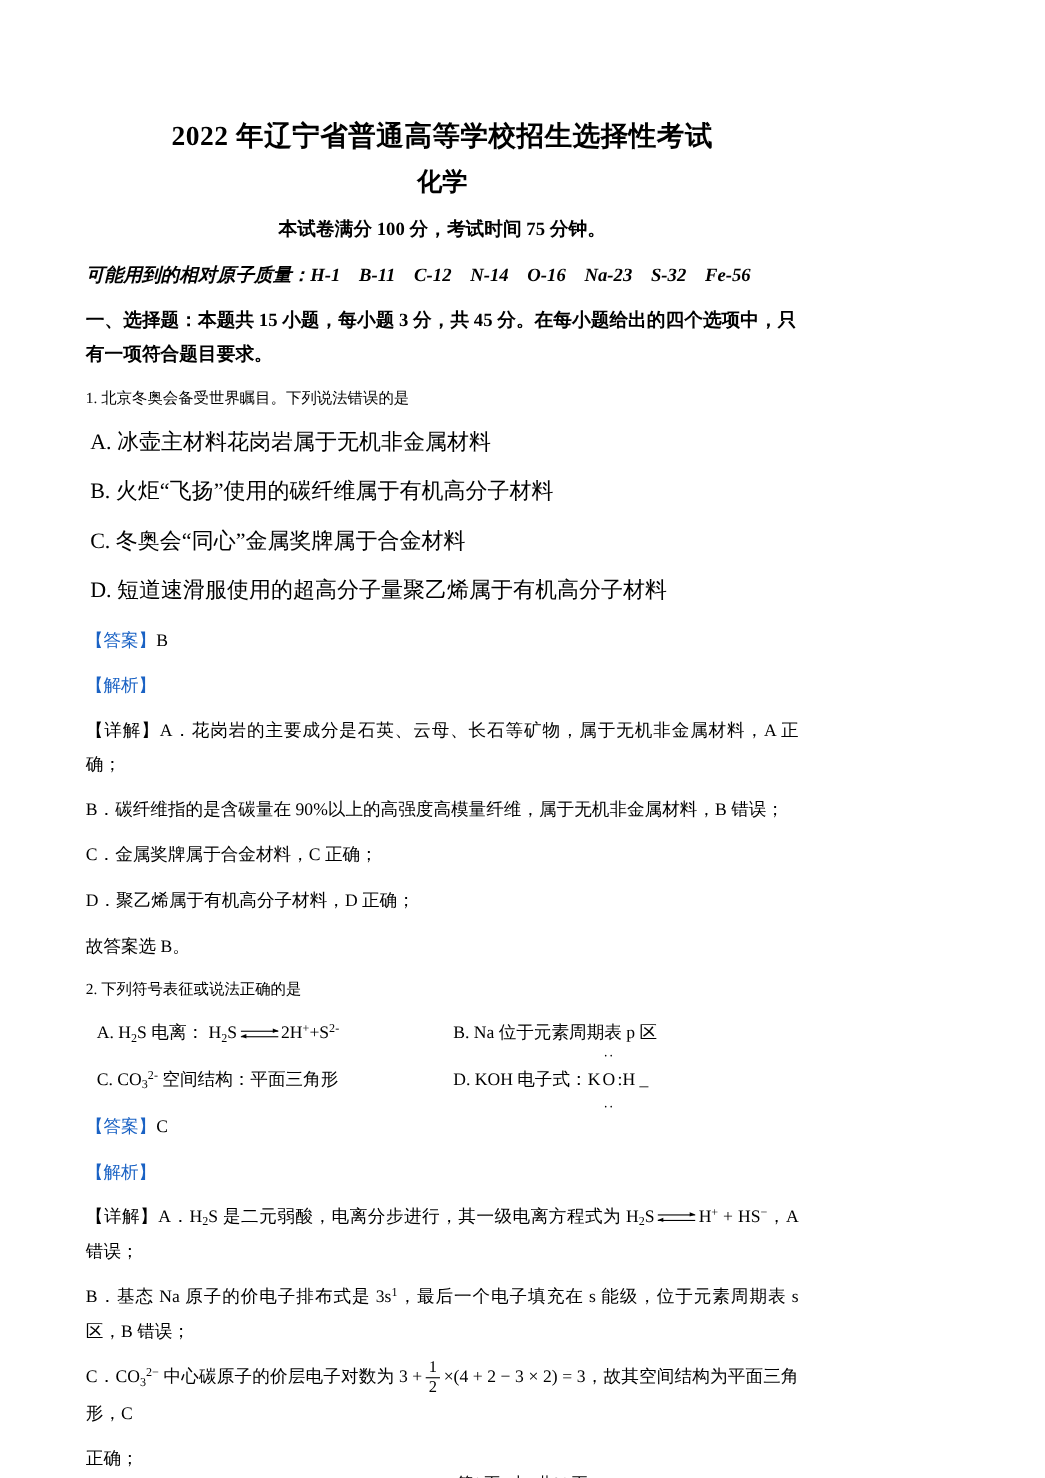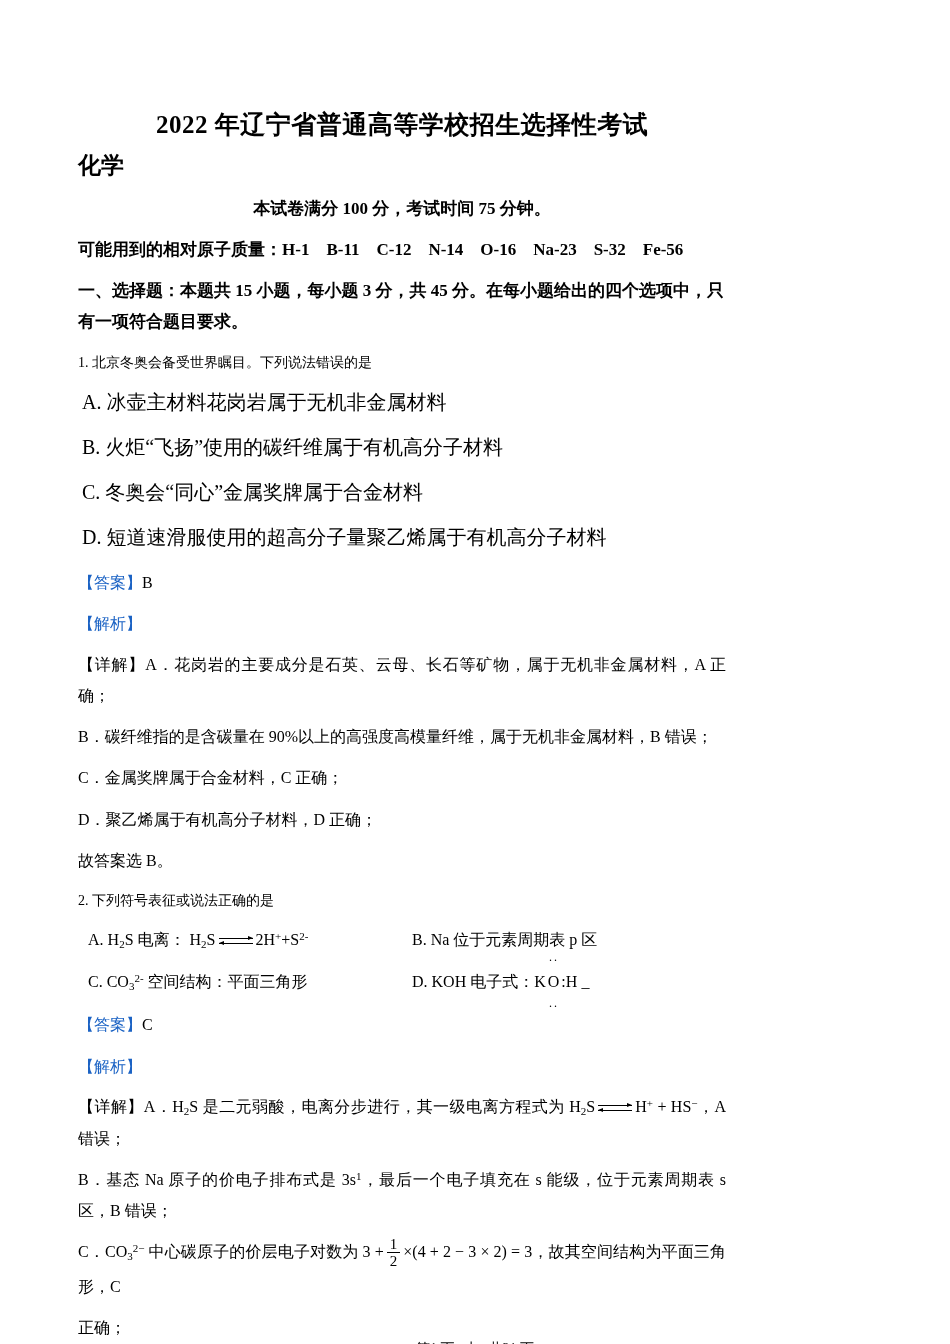--- a/index.html
+++ b/index.html
@@ -24,38 +24,40 @@
   }
   .doc-title {
     text-align: center;
     font-size: 25px;
     font-weight: bold;
     line-height: 1.5;
     margin: 14px 0 4px 0;
     letter-spacing: 0.5px;
   }
   .doc-subtitle {
+    text-align: center;
     font-size: 23px;
     font-weight: bold;
     margin: 6px 0 16px 0;
   }
   .doc-note {
     text-align: center;
     font-size: 17px;
     font-weight: bold;
     margin: 10px 0 14px 0;
   }
   .para {
     font-size: 17px;
     line-height: 1.85;
     margin: 9px 0;
     text-align: justify;
   }
   .bold {
     font-weight: bold;
+    font-style: italic;
   }
   .section-head {
     font-size: 17px;
     font-weight: bold;
     line-height: 1.85;
     margin: 10px 0;
   }
   .q-stem {
     font-size: 14px;
     line-height: 1.85;

